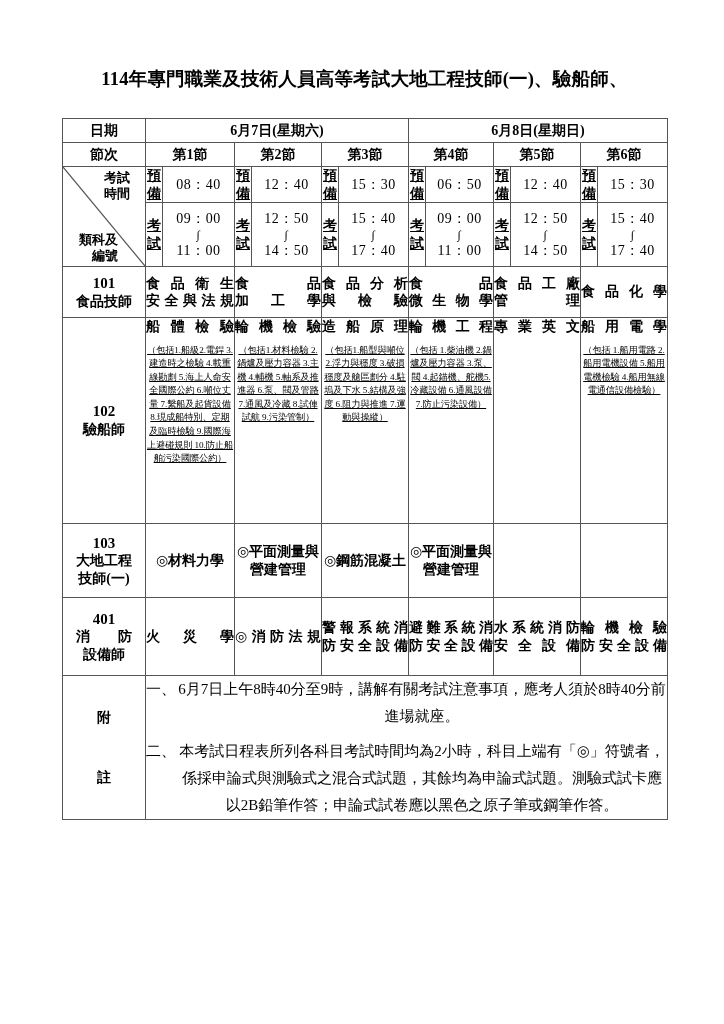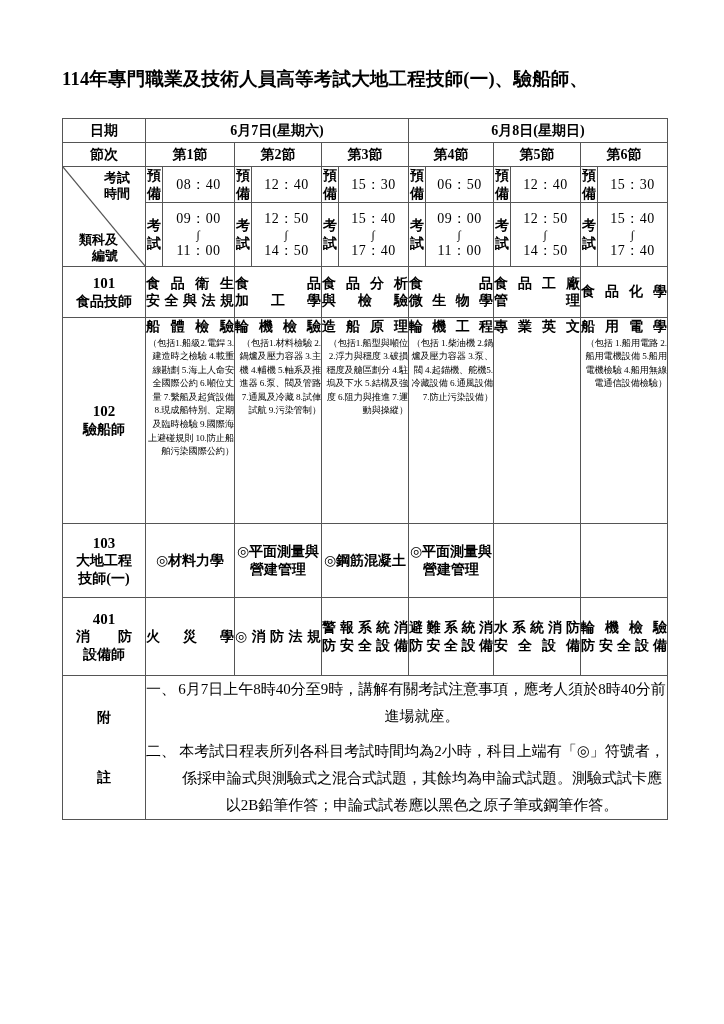--- a/index.html
+++ b/index.html
@@ -20,20 +20,21 @@
     height: 1024px;
     box-sizing: border-box;
   }
 
   
   .title-block {
     position: absolute;
     left: 62px;
     top: 66px;
     width: 605px;
+    text-align: center;
     font-weight: bold;
     font-size: 18.5px;
     line-height: 26px;
     letter-spacing: 0.2px;
   }
   .title-line { white-space: nowrap; }
 
   
   .sched-table {
     position: absolute;
@@ -96,20 +97,21 @@
     line-height: 16px;
   }
 
   
   .lbl-v {
     width: 17px;
     font-weight: bold;
     font-size: 11.5px;
     line-height: 13px;
     padding: 0 1px;
+    text-decoration: underline;
   }
   .prep-row td { height: 33px; }
   .exam-row td { height: 63px; }
   .time-val {
     font-size: 14.5px;
     line-height: 17px;
     letter-spacing: 0.5px;
   }
   .time-range {
     font-size: 14.5px;
@@ -147,23 +149,24 @@
     display: block;
     text-align: justify;
     text-align-last: justify;
     text-justify: inter-character;
   }
   .note-small {
     display: block;
     font-weight: normal;
     font-size: 9.2px;
     line-height: 13.6px;
-    text-align: right;
+    text-align: center;
     letter-spacing: -0.1px;
-    margin-top: 1px;
+    margin-top: 8px;
+    text-decoration: underline;
   }
   .r101 td { height: 50px; }
   .r102 td { vertical-align: top; height: 205px; }
   .r102 .cat-cell { vertical-align: middle; }
   .r103 td { height: 73px; }
   .r401 td { height: 77px; }
   .r401 .cat-cell { vertical-align: middle; }
 
   
   .note-lbl {

